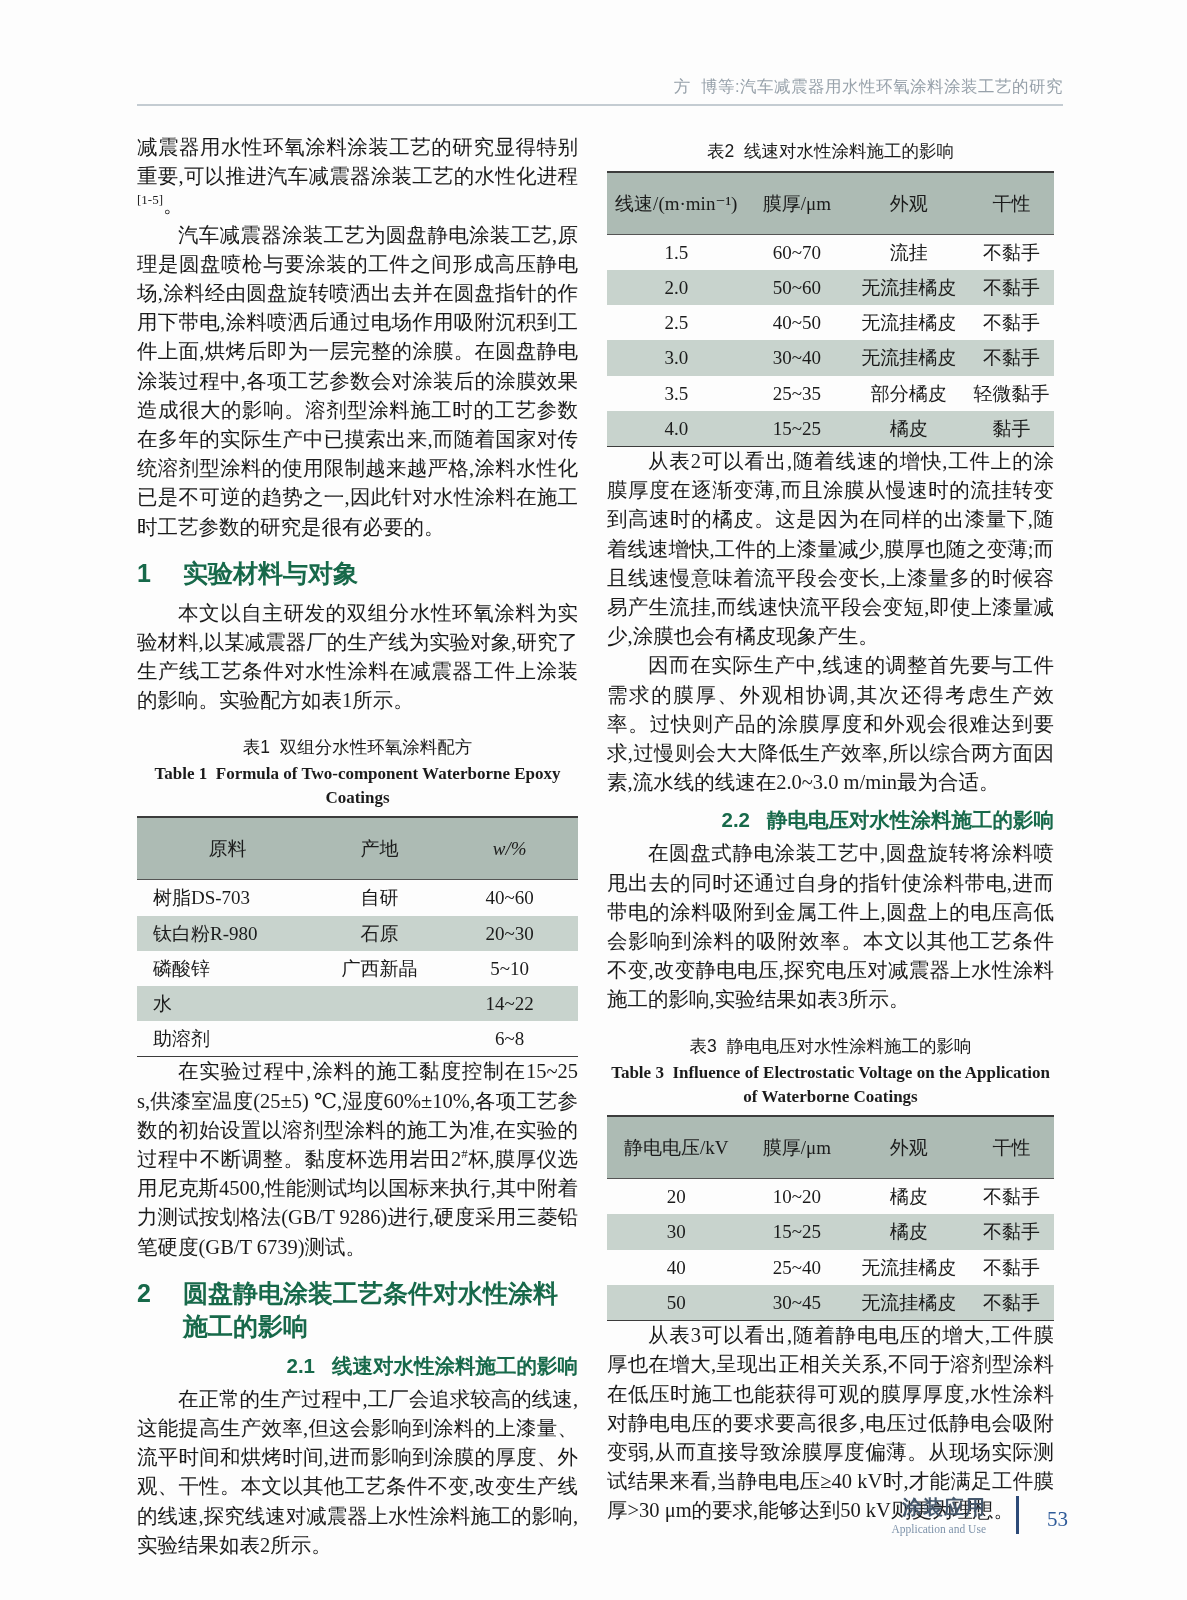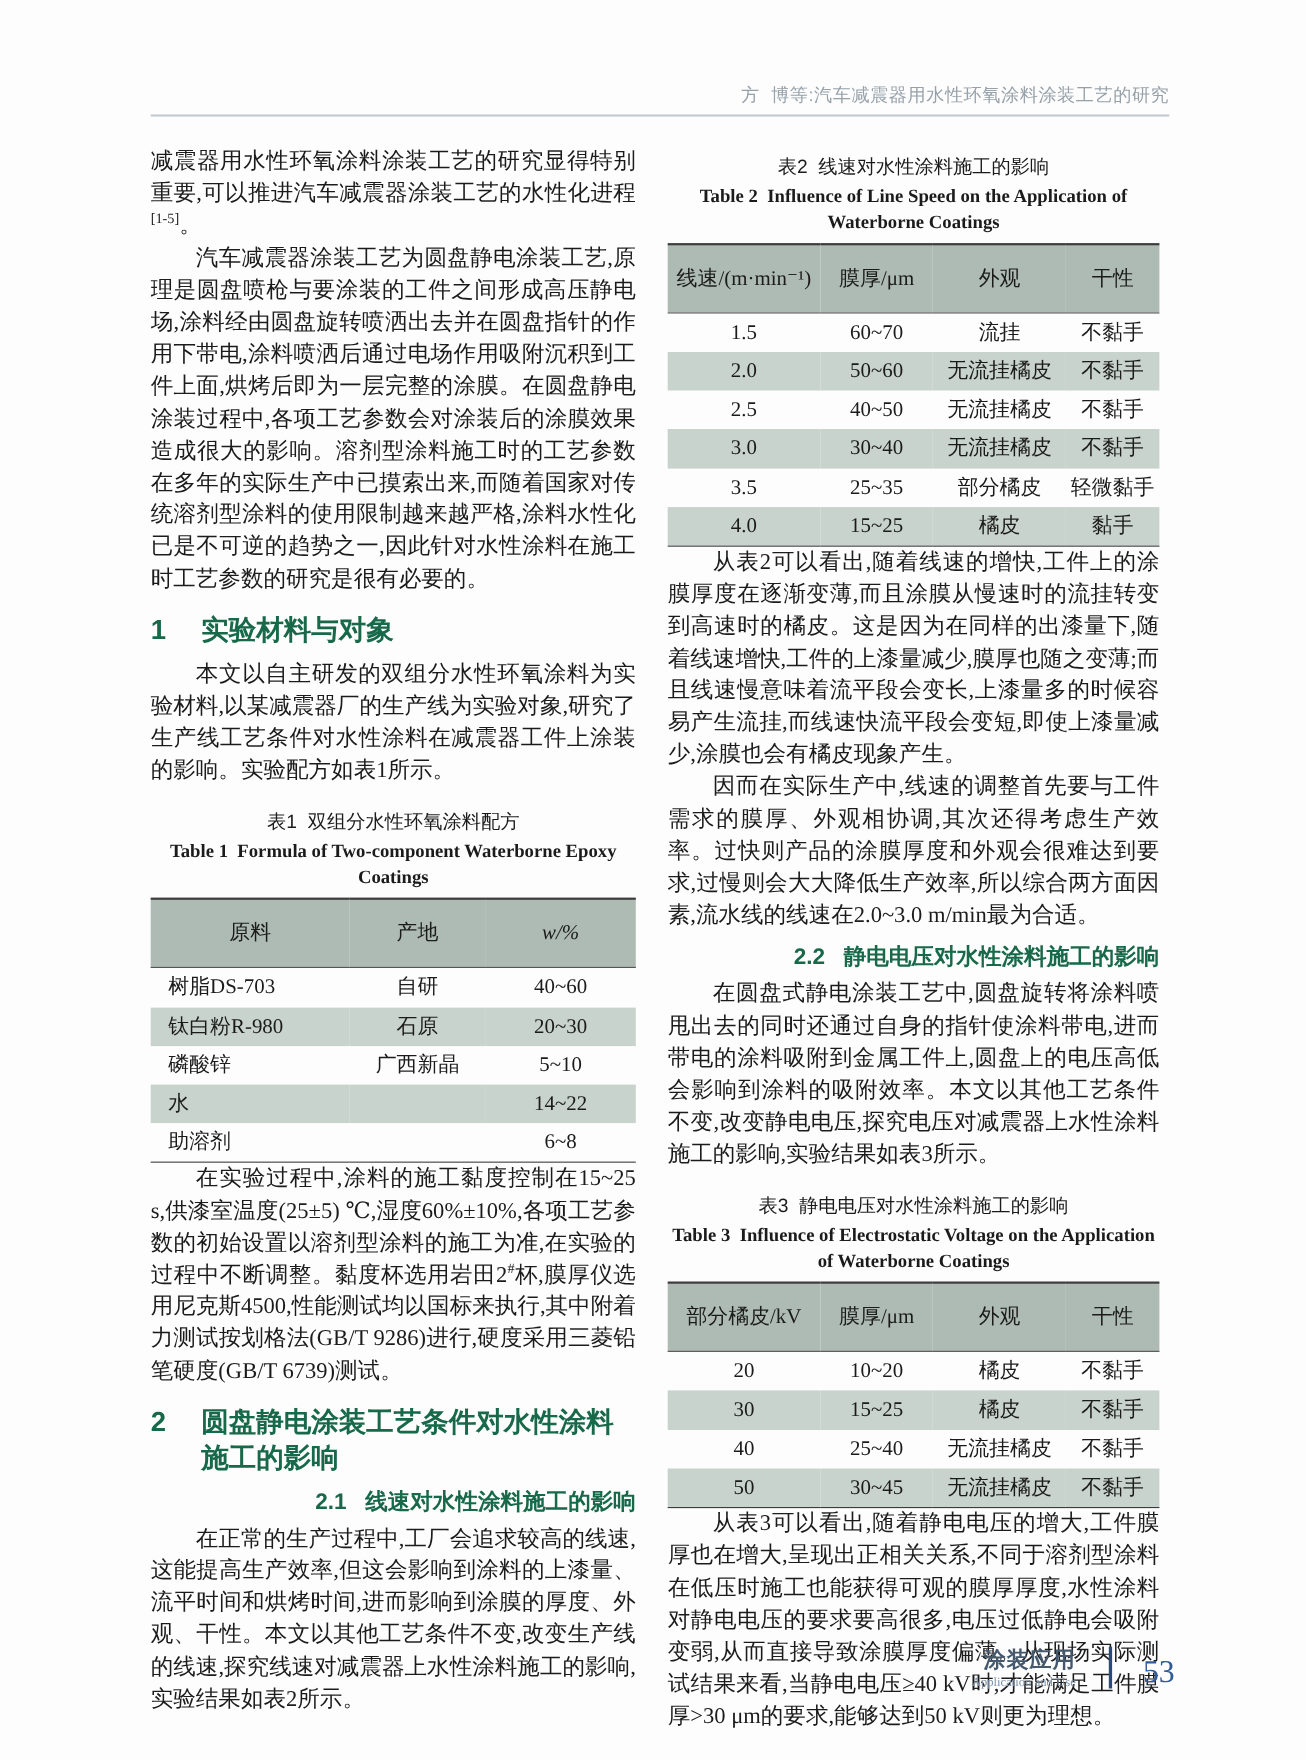--- a/index.html
+++ b/index.html
@@ -81,21 +81,21 @@
     font-family:"Liberation Sans","DejaVu Sans",sans-serif;
     font-weight:bold;font-size:20px;color:#46586c;letter-spacing:1px;display:block;
   }
   .footer-en{
     font-family:"Liberation Serif","DejaVu Serif",serif;
     font-size:11.5px;color:#7e93aa;display:block;margin-top:2px;
   }
   .footer-bar{width:3px;height:38px;background:#2c4a78;}
   .footer-num{
     font-family:"Liberation Serif","DejaVu Serif",serif;
-    font-size:29px;color:#2f5b99;padding:10px 0 0 7px;
+    font-size:21px;color:#2f5b99;padding:10px 0 0 7px;
   }
 </style>
 </head>
 <body>
 
 <div class="page">
 
   <div class="page-header">
     <span class="running-title">方&nbsp;&nbsp;博等:汽车减震器用水性环氧涂料涂装工艺的研究</span>
   </div>
@@ -172,21 +172,20 @@
     </div>
 
     <p class="para">在正常的生产过程中,工厂会追求较高的线速,这能提高生产效率,但这会影响到涂料的上漆量、流平时间和烘烤时间,进而影响到涂膜的厚度、外观、干性。本文以其他工艺条件不变,改变生产线的线速,探究线速对减震器上水性涂料施工的影响,实验结果如表2所示。</p>
 
   </div>
 
   <div class="col col-right">
 
     <div class="tbl-cap" style="margin-top:0;">
       <span class="cap-zh">表2&nbsp;&nbsp;线速对水性涂料施工的影响</span>
-      <span class="cap-en">Table 2&nbsp;&nbsp;Influence of Line Speed on the Application of Waterborne Coatings</span>
     </div>
 
     <table class="dtable t4col">
       <colgroup>
           <col class="v1">
           <col class="v2">
           <col class="v3">
           <col class="v4">
         </colgroup>
       <thead>
@@ -253,21 +252,21 @@
 
     <table class="dtable t4col">
       <colgroup>
           <col class="v1">
           <col class="v2">
           <col class="v3">
           <col class="v4">
         </colgroup>
       <thead>
         <tr>
-          <th>部分橘皮/kV</th>
+          <th>静电电压/kV</th>
           <th>膜厚/μm</th>
           <th>外观</th>
           <th>干性</th>
         </tr>
       </thead>
       <tbody>
         <tr>
           <td>20</td>
           <td>10~20</td>
           <td>橘皮</td>

